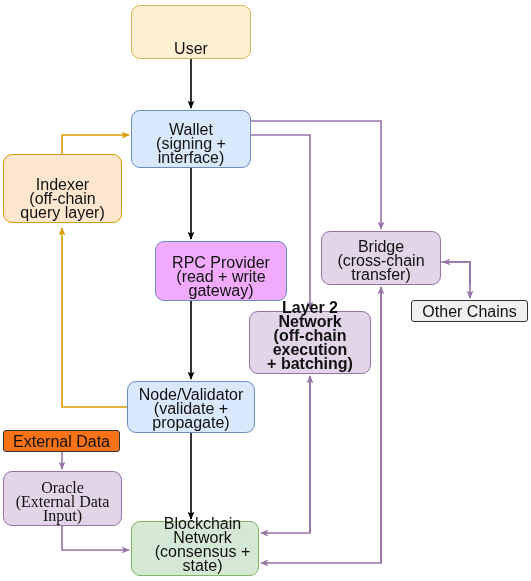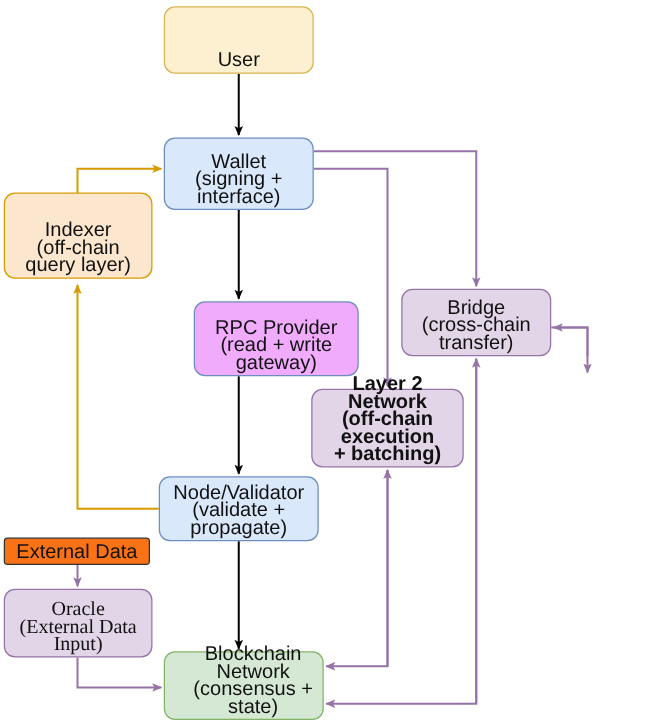--- a/index.html
+++ b/index.html
@@ -105,20 +105,23 @@
   </div>
 
   <div class="node" style="left:131px; top:241px; width:132px; height:60px; background:#f0abfc; border-color:#6c8ebf;margin-left:24px;">
     <span class="lbl">RPC Provider<br>(read + write<br>gateway)</span>
   </div>
 
   <div class="node" style="left:321px; top:231px; width:120px; height:54px; background:#e1d5e7; border-color:#9673a6;">
     <span class="lbl">Bridge<br>(cross-chain transfer)</span>
   </div>
 
+  <div class="node node-sharp" style="left:411px; top:300px; width:117px; height:22px; background:#f0f0f0; border-color:#333333;">
+    <span class="lbl">Other Chains</span>
+  </div>
 
   <div class="node" style="left:249px; top:311px; width:122px; height:63px; background:#e1d5e7; border-color:#9673a6;font-weight:bold;">
     <span class="lbl">Layer 2 Network<br>(off-chain execution<br>+ batching)</span>
   </div>
 
   <div class="node" style="left:127px; top:381px; width:128px; height:52px; background:#dae8fc; border-color:#6c8ebf;">
     <span class="lbl">Node/Validator<br>(validate + propagate)</span>
   </div>
 
   <div class="node node-sharp" style="left:3px; top:430px; width:117px; height:22px; background:#f97316; border-color:#333333;">

